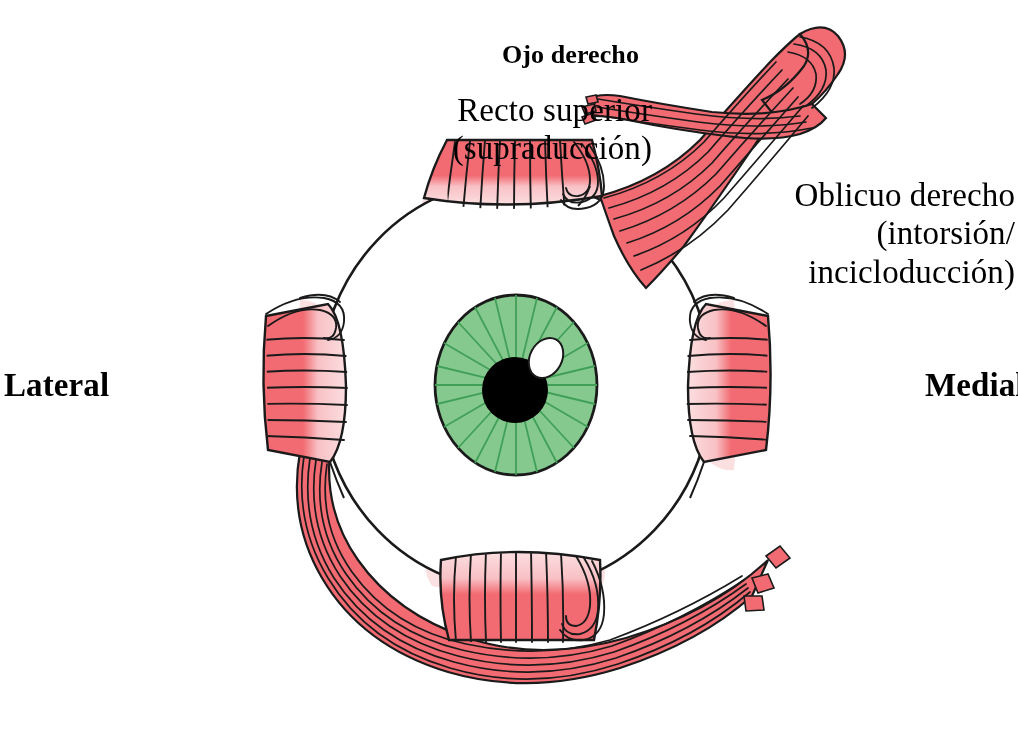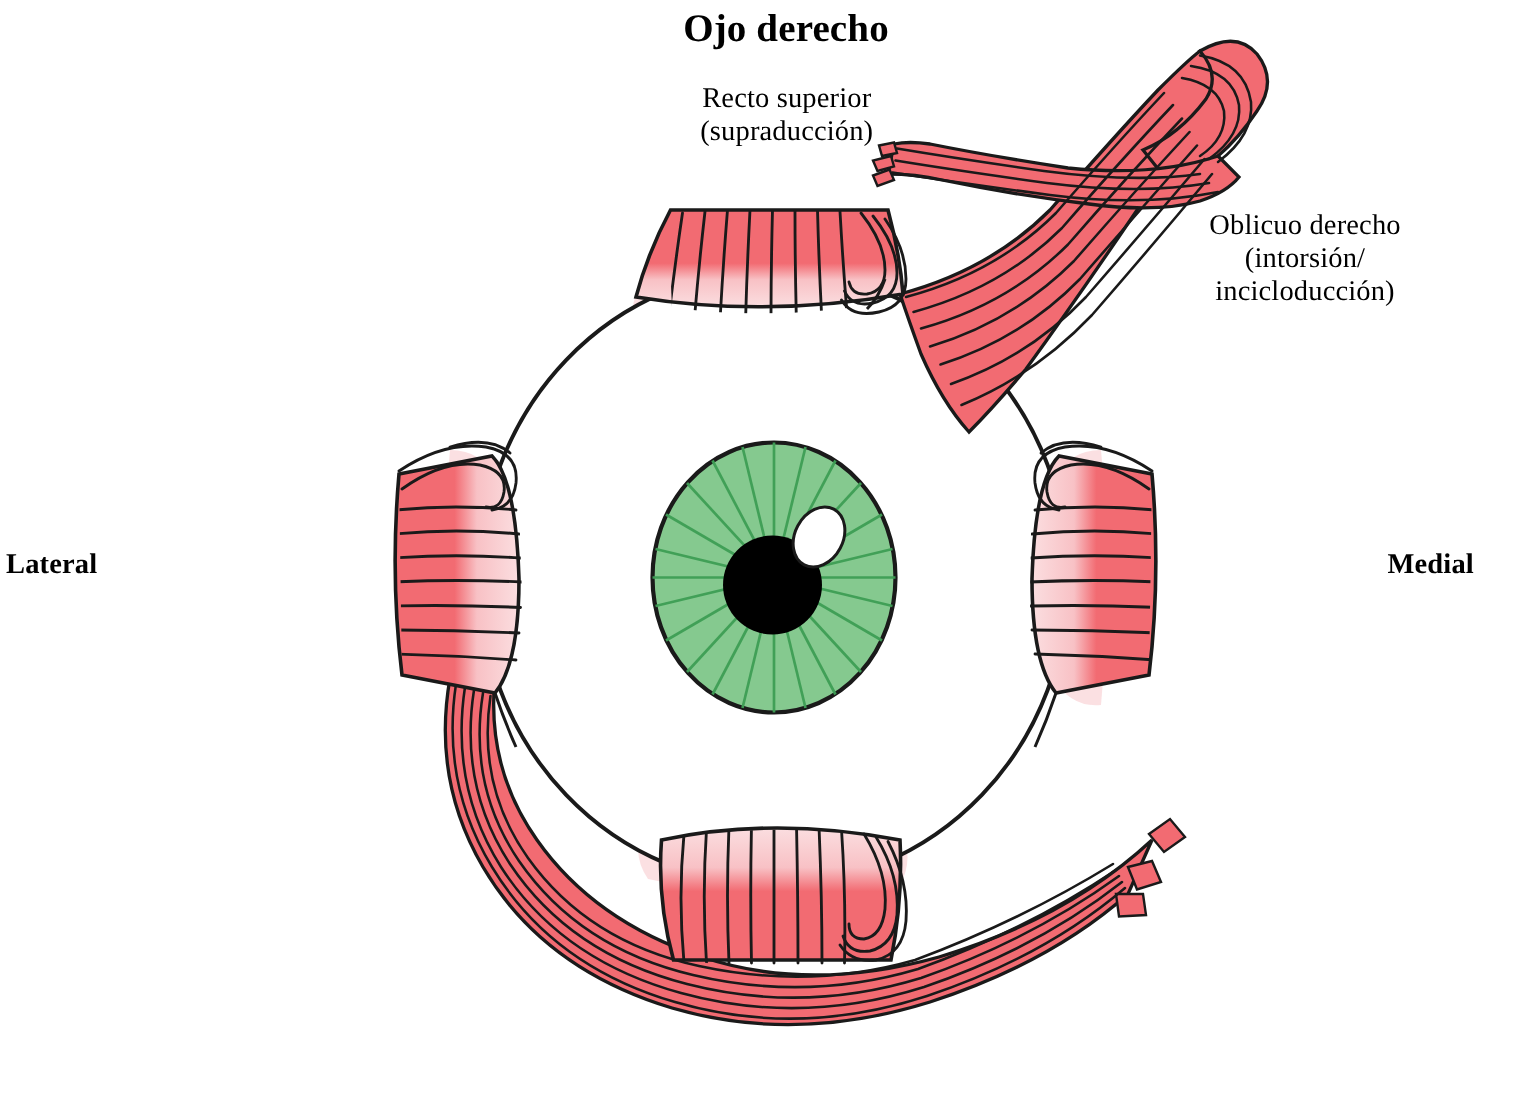--- a/index.html
+++ b/index.html
@@ -26,28 +26,28 @@
     left: 0;
     top: 0;
     width: 1018px;
     height: 745px;
     display: block;
   }
   .lbl {
     position: absolute;
     line-height: 1.16;
     white-space: pre;
-    font-size: 19px;
+    font-size: 33px;
     font-weight: 400;
     letter-spacing: 0.1px;
   }
   .lbl.bold {
     font-weight: 700;
   }
-  .lbl.center { text-align: center; }
+  .lbl.center { text-align: right; margin-top: 36px; }
   .lbl.left   { text-align: left; }
 
   
   #title-ojo-derecho   { left: 409px; top: 4px;   width: 230px; font-size: 26px; }
   #label-recto-superior{ left: 397px; top: 55px;  width: 255px; }
   #label-oblicuo-superior { left: 725px; top: 140px; width: 290px; }
   #label-lateral       { left: 4px;   top: 366px; width: 100px; }
   #label-recto-lateral { left: 100px; top: 348px; width: 150px; }
   #label-medial        { left: 925px; top: 366px; width: 92px; }
   #label-recto-medial  { left: 772px; top: 348px; width: 152px; }

